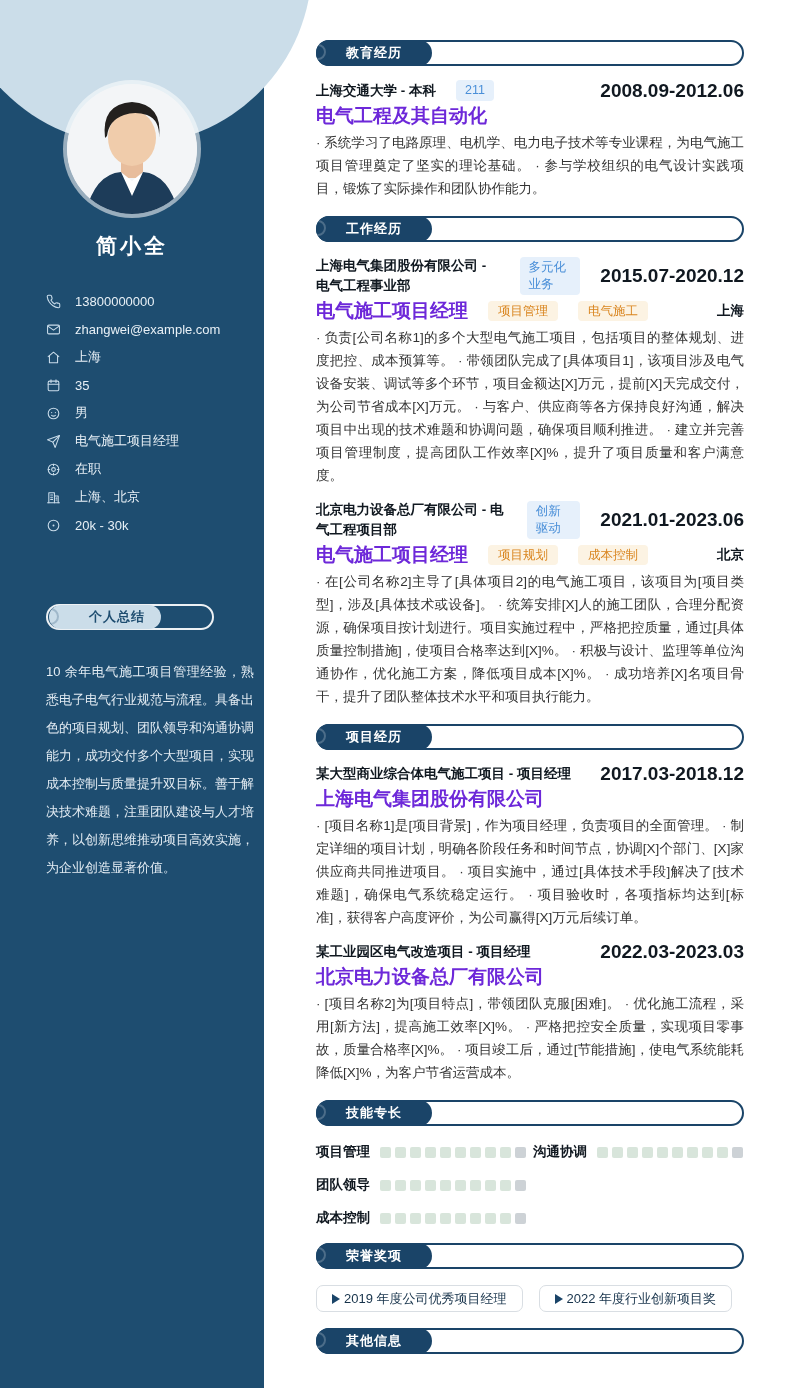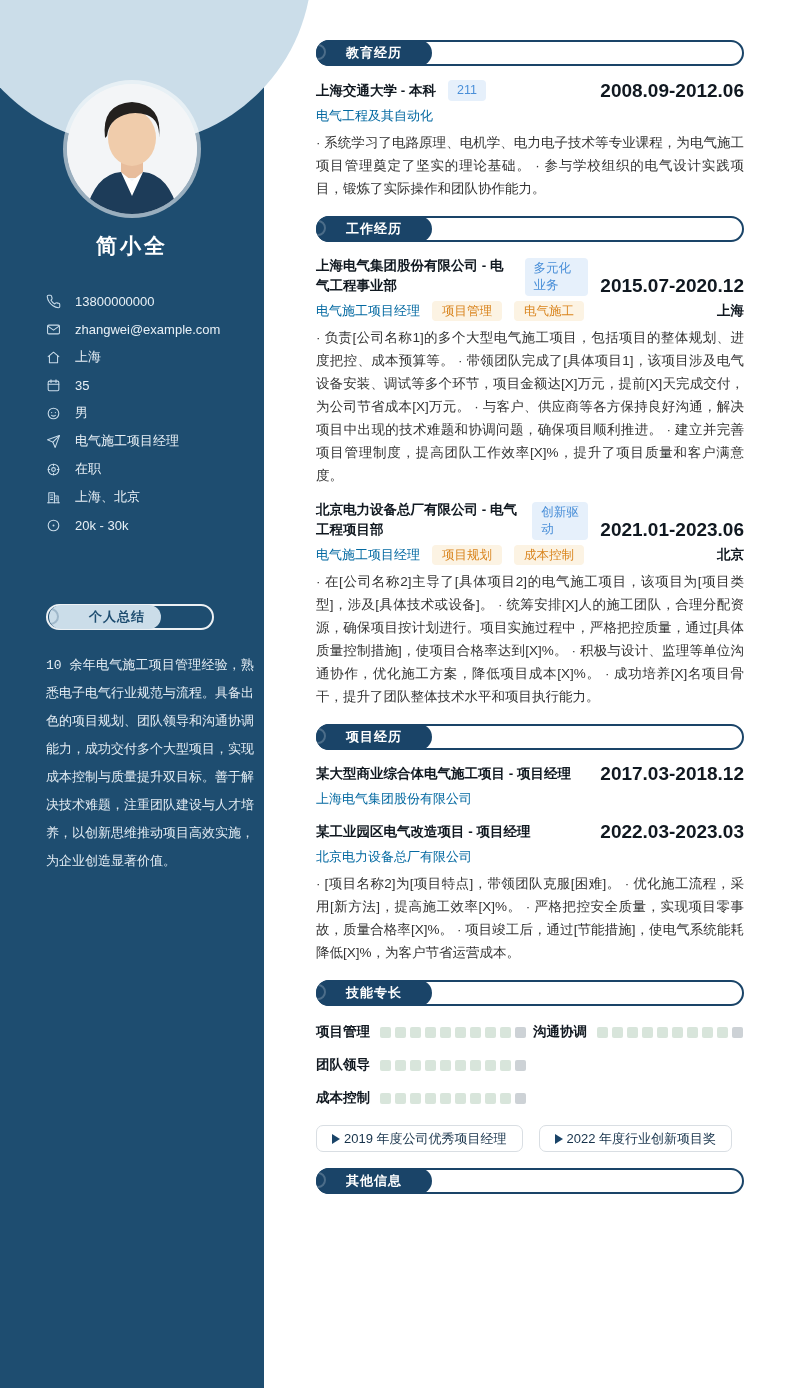--- a/index.html
+++ b/index.html
@@ -27,39 +27,39 @@
   .cicon{width:15px;height:15px;flex:0 0 15px;color:#C9DCEA;display:inline-flex;}
   .cicon svg{width:15px;height:15px;stroke:currentColor;fill:none;stroke-width:1.7;stroke-linecap:round;stroke-linejoin:round;}
   .side-sec{margin-top:70px;padding:0 10px 0 46px;}
   .side-pillbar{width:168px;height:26px;border:2px solid rgba(255,255,255,.92);border-radius:14px;
                 position:relative;display:flex;align-items:center;}
   .side-pill{height:24px;min-width:112px;margin-left:1px;background:var(--dome);border-radius:13px;
              color:var(--sidebar-bg);font-size:13px;font-weight:bold;display:flex;align-items:center;
              justify-content:center;letter-spacing:1px;position:relative;overflow:hidden;padding-left:24px;}
   .side-pill i{position:absolute;left:-7px;top:3px;width:17px;height:17px;border-radius:50%;
                border:2px solid rgba(30,77,112,.25);}
-  .summary{margin-top:22px;font-size:13px;line-height:28px;color:#E3ECF3;text-align:justify;font-family:Liberation Mono, monospace;}
+  .summary{margin-top:28px;font-size:13px;line-height:28px;color:#E3ECF3;text-align:justify;}
 
   
   .main{flex:1;padding:40px 50px 0 52px;color:#222;}
   .section{margin-bottom:16px;}
   .sec-bar{height:26px;border:2px solid var(--accent);border-radius:14px;position:relative;margin-bottom:14px;font-family:Liberation Mono, monospace;}
   .sec-pill{position:absolute;left:-2px;top:-2px;height:26px;width:116px;background:var(--accent);
             border-radius:14px;color:#fff;font-size:13px;font-weight:bold;letter-spacing:1px;
             display:flex;align-items:center;justify-content:center;overflow:hidden;}
   .sec-pill i{position:absolute;left:-6px;top:4px;width:16px;height:16px;border-radius:50%;
               border:2px solid rgba(255,255,255,.22);}
-  .row{display:flex;align-items:flex-end;gap:12px;}
+  .row{display:flex;align-items:center;gap:20px;}
   .title{font-weight:bold;font-size:13.5px;color:#101820;line-height:20px;}
   .w-title{max-width:256px;}
   .date{margin-left:auto;font-weight:bold;font-size:19px;color:#101820;white-space:nowrap;line-height:20px;}
   .badge-blue{font-size:12.5px;color:var(--badge-blue-text);background:var(--badge-blue-bg);
               padding:2px 9px;border-radius:4px;line-height:17px;}
   .badge-wrap{max-width:70px;}
-  .subtitle{font-weight:normal;font-size:13px;color:#0369a1;line-height:20px;}
+  .subtitle{font-weight:bold;font-size:19px;color:#6d28d9;line-height:20px;}
   .tag{font-size:12.5px;color:var(--tag-orange-text);background:var(--tag-orange-bg);
        padding:1px 10px;border-radius:4px;line-height:18px;}
   .loc{margin-left:auto;font-weight:bold;font-size:13.5px;color:#101820;line-height:20px;}
   .row2{margin-top:5px;}
   .desc{margin-top:5px;font-size:13.5px;color:#333;line-height:23px;text-align:justify;}
   .item{margin-bottom:13px;}
 
   
   .skills-grid{display:grid;grid-template-columns:1fr 1fr;grid-template-rows:repeat(3,auto);
                grid-auto-flow:column;row-gap:15px;column-gap:6px;padding-top:3px;}
@@ -268,20 +268,21 @@
       </div>
 
       <div class="item">
         <div class="row">
           <span class="title">某大型商业综合体电气施工项目 - 项目经理</span>
           <span class="date">2017.03-2018.12</span>
         </div>
         <div class="row row2">
           <span class="subtitle">上海电气集团股份有限公司</span>
         </div>
+        <p class="desc">· [项目名称1]是[项目背景]，作为项目经理，负责项目的全面管理。 · 制定详细的项目计划，明确各阶段任务和时间节点，协调[X]个部门、[X]家供应商共同推进项目。 · 项目实施中，通过[具体技术手段]解决了[技术难题]，确保电气系统稳定运行。 · 项目验收时，各项指标均达到[标准]，获得客户高度评价，为公司赢得[X]万元后续订单。</p>
       </div>
 
       <div class="item">
         <div class="row">
           <span class="title">某工业园区电气改造项目 - 项目经理</span>
           <span class="date">2022.03-2023.03</span>
         </div>
         <div class="row row2">
           <span class="subtitle">北京电力设备总厂有限公司</span>
         </div>
@@ -354,20 +355,26 @@
               <span class="sq sq-on"></span>
               <span class="sq sq-on"></span>
               <span class="sq sq-on"></span>
               <span class="sq sq-off"></span>
             </span>
         </div>
       </div>
     </section>
 
     <section class="section">
+      <div class="sec-bar">
+        <span class="sec-pill">
+            <i></i>
+            <span>荣誉奖项</span>
+          </span>
+      </div>
       <div class="chips">
         <span class="chip">
           <span class="tri"></span>
           <span>2019 年度公司优秀项目经理</span>
         </span>
         <span class="chip">
           <span class="tri"></span>
           <span>2022 年度行业创新项目奖</span>
         </span>
       </div>

